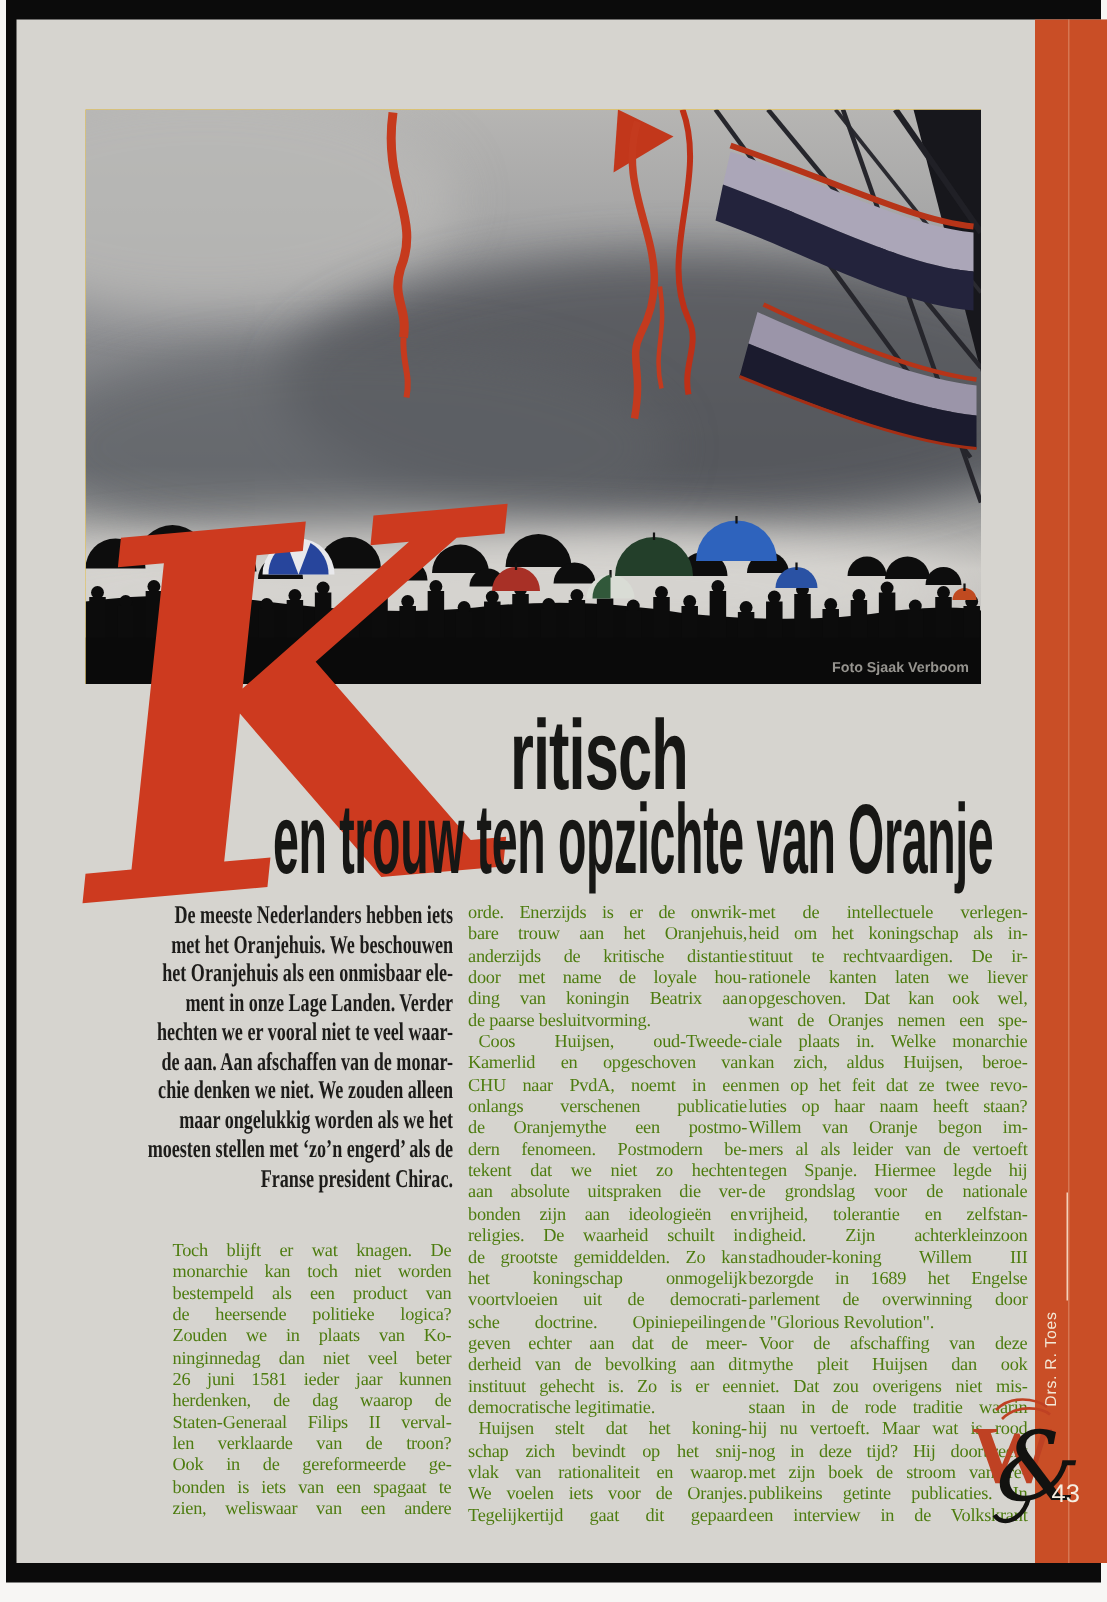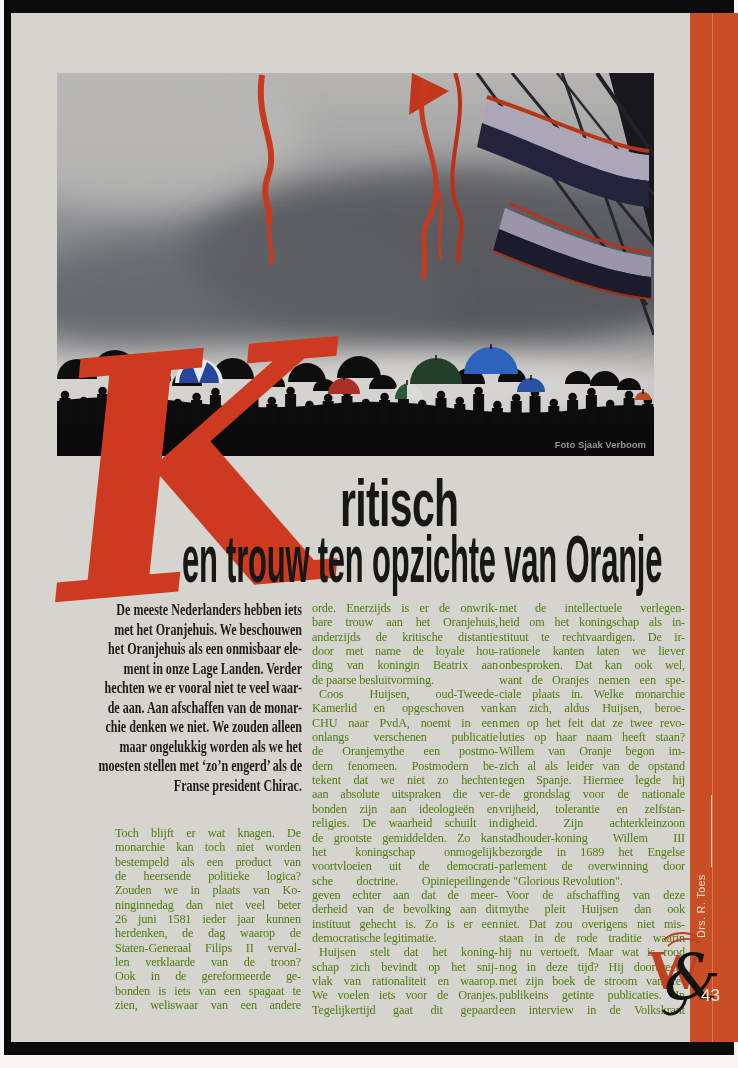--- a/index.html
+++ b/index.html
@@ -290,28 +290,28 @@
     <div class="tline">schap zich bevindt op het snij-</div>
     <div class="tline">vlak van rationaliteit en waarop.</div>
     <div class="tline">We voelen iets voor de Oranjes.</div>
     <div class="tline">Tegelijkertijd gaat dit gepaard</div>
   </div>
 <div class="col col3" id="col3">
     <div class="tline">met de intellectuele verlegen-</div>
     <div class="tline">heid om het koningschap als in-</div>
     <div class="tline">stituut te rechtvaardigen. De ir-</div>
     <div class="tline">rationele kanten laten we liever</div>
-    <div class="tline">onbesproken. Dat kan ook wel,</div>
+    <div class="tline">opgeschoven. Dat kan ook wel,</div>
     <div class="tline">want de Oranjes nemen een spe-</div>
     <div class="tline">ciale plaats in. Welke monarchie</div>
     <div class="tline">kan zich, aldus Huijsen, beroe-</div>
     <div class="tline">men op het feit dat ze twee revo-</div>
     <div class="tline">luties op haar naam heeft staan?</div>
     <div class="tline">Willem van Oranje begon im-</div>
-    <div class="tline">zich al als leider van de opstand</div>
+    <div class="tline">mers al als leider van de vertoeft</div>
     <div class="tline">tegen Spanje. Hiermee legde hij</div>
     <div class="tline">de grondslag voor de nationale</div>
     <div class="tline">vrijheid, tolerantie en zelfstan-</div>
     <div class="tline">digheid. Zijn achterkleinzoon</div>
     <div class="tline">stadhouder-koning Willem III</div>
     <div class="tline">bezorgde in 1689 het Engelse</div>
     <div class="tline">parlement de overwinning door</div>
     <div class="tline end">de "Glorious Revolution".</div>
     <div class="tline ind">Voor de afschaffing van deze</div>
     <div class="tline">mythe pleit Huijsen dan ook</div>

